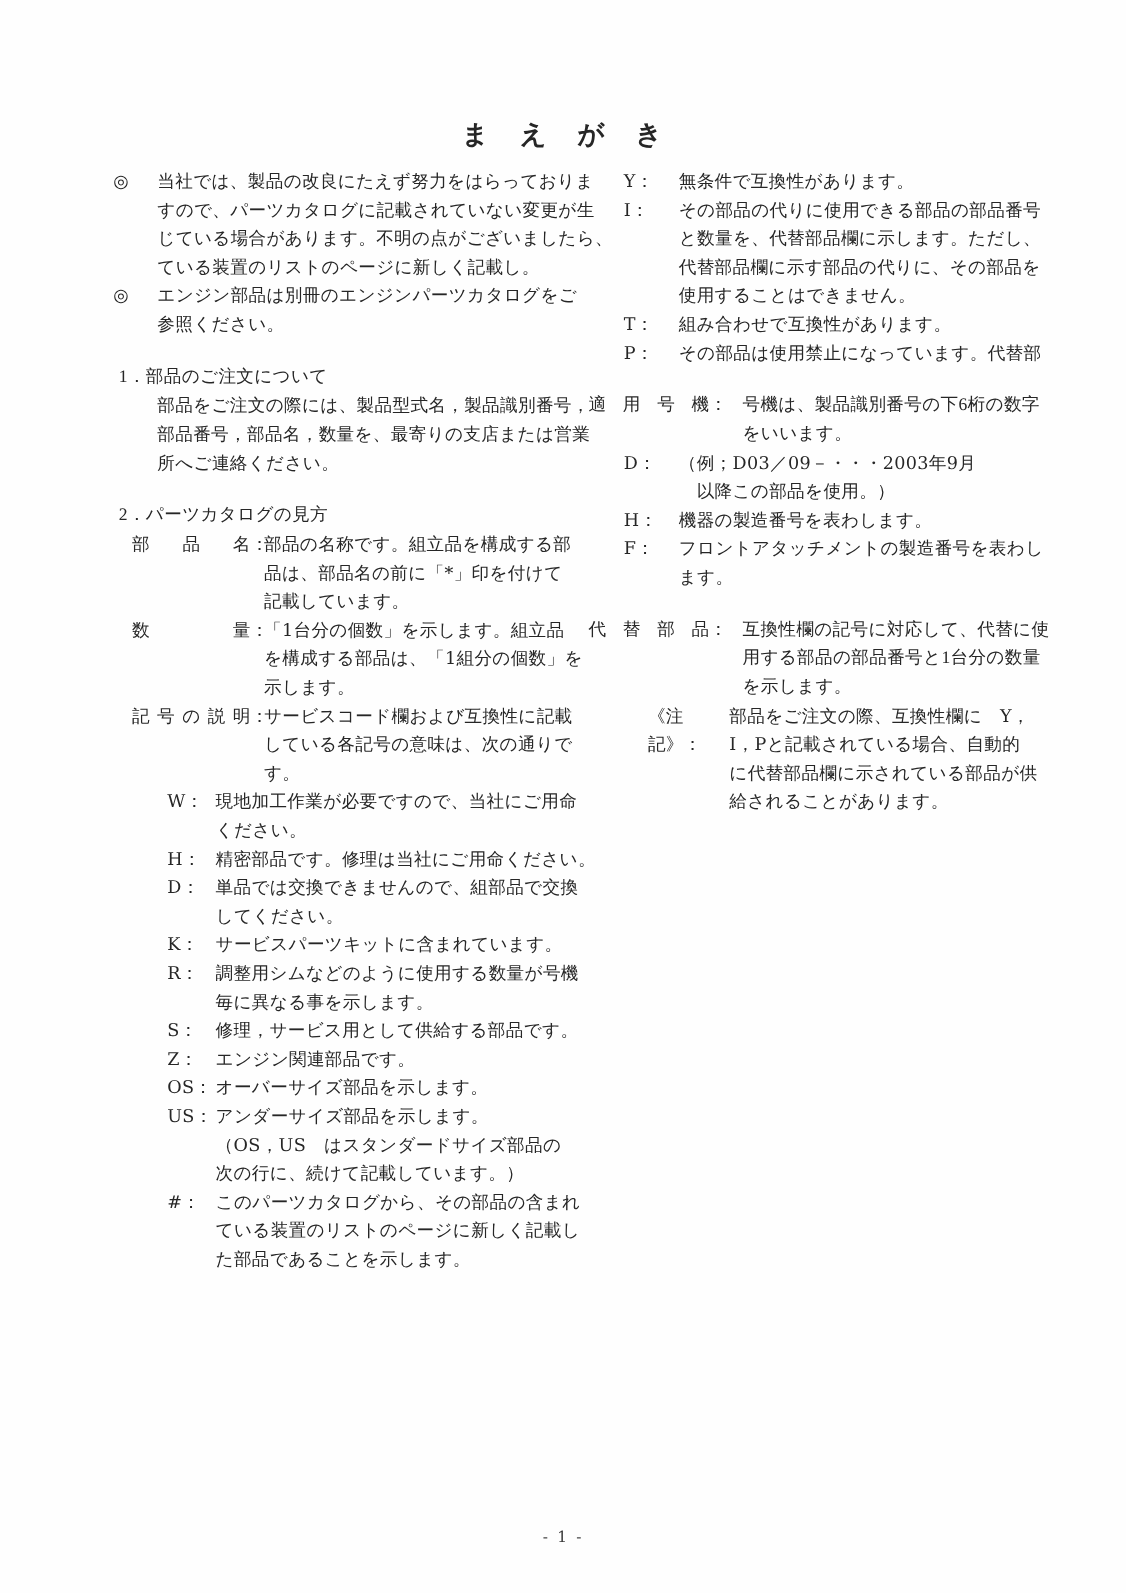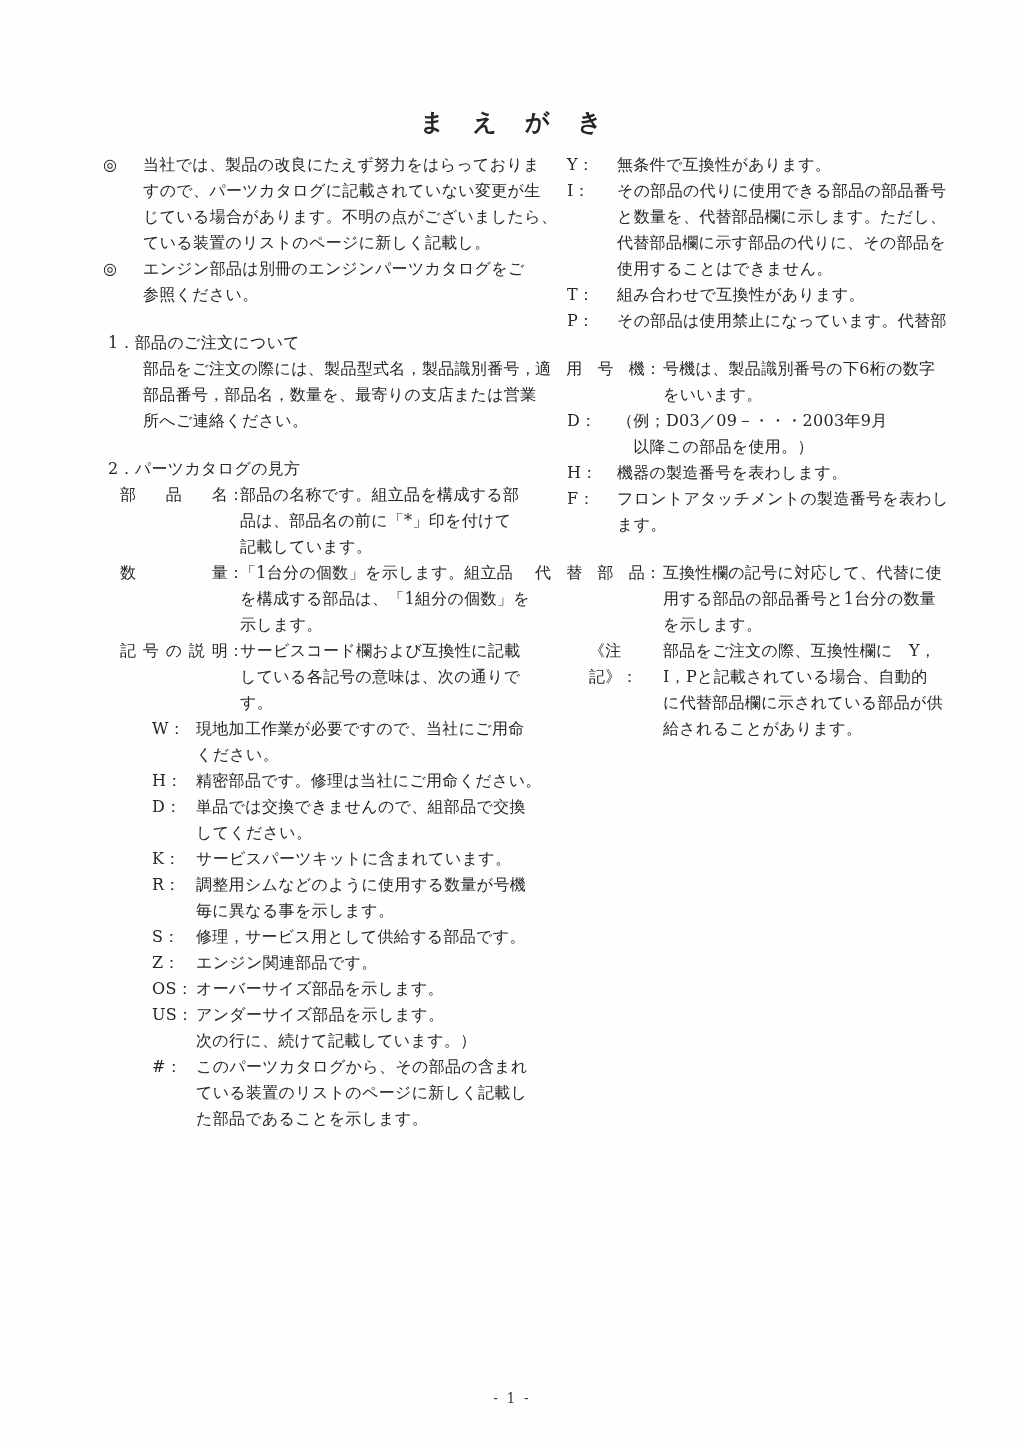--- a/index.html
+++ b/index.html
@@ -31,21 +31,21 @@
     position: absolute;
     top: 152px;
     font-size: 16px;
     line-height: 26px;
     letter-spacing: 0.3px;
   }
   .col-left  { left: 100px; width: 448px; }
   .col-right { left: 535px; width: 415px; }
 
   .row { display: flex; align-items: flex-start; }
-  .row.gap { margin-top: 22px; }
+  .row.gap { margin-top: 22px; font-family: Liberation Serif, serif; }
 
   .line { white-space: nowrap; }
 
   
   .row.bullet .marker { flex: none; width: 40px; margin-left: 3px; }
   .row.bullet .lines  { flex: 1; }
 
   
   .row.heading { display: block; margin-left: 8px; white-space: nowrap; }
 
@@ -57,21 +57,21 @@
     flex: none;
     display: flex;
     justify-content: space-between;
   }
   .col-left  .row.term          { margin-left: 20px; }
   .col-left  .row.term .tlabel  { width: 108px; }
   .col-right .row.term .tlabel  { width: 110px; }
   .row.term .colon { flex: none; width: 12px; }
   .row.term .lines { flex: 1; }
   .col-left  .row.term .lines { margin-left: 0; }
-  .col-right .row.term .lines { margin-left: 6px; }
+  .col-right .row.term .lines { margin-left: 18px; }
 
   
   .col-left  .row.code { margin-left: 52px; }
   .col-left  .row.code .clabel { flex: none; width: 44px; }
   .col-right .row.code { margin-left: 32px; }
   .col-right .row.code .clabel { flex: none; width: 50px; }
   .row.code .lines { flex: 1; }
 
   
   .row.note { margin-left: 54px; }
@@ -210,20 +210,21 @@
       <div class="row code">
         <span class="clabel">OS：</span>
         <div class="lines">
           <div class="line">オーバーサイズ部品を示します。</div>
         </div>
       </div>
       <div class="row code">
         <span class="clabel">US：</span>
         <div class="lines">
           <div class="line">アンダーサイズ部品を示します。</div>
+          <div class="line">（OS，US　はスタンダードサイズ部品の</div>
           <div class="line">次の行に、続けて記載しています。）</div>
         </div>
       </div>
       <div class="row code">
         <span class="clabel">#：</span>
         <div class="lines">
           <div class="line">このパーツカタログから、その部品の含まれ</div>
           <div class="line">ている装置のリストのページに新しく記載し</div>
           <div class="line">た部品であることを示します。</div>
         </div>

